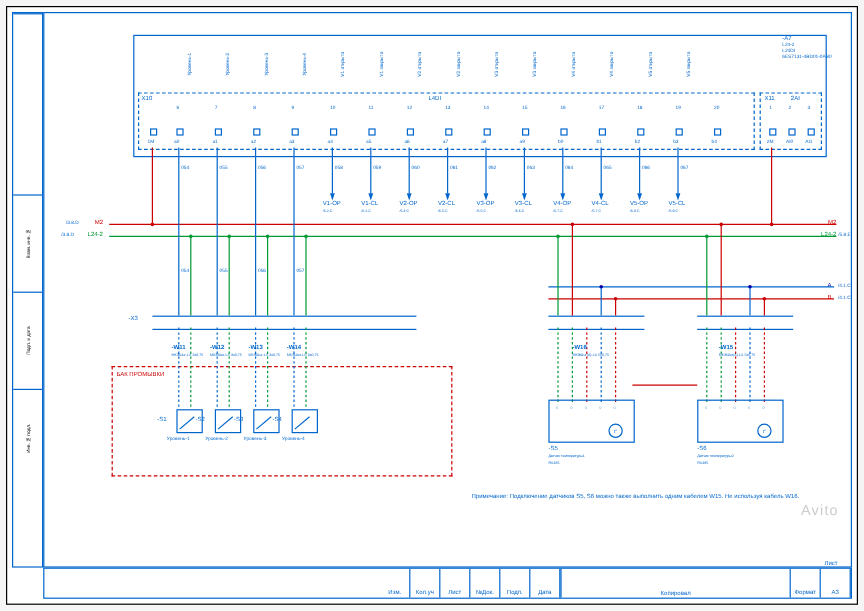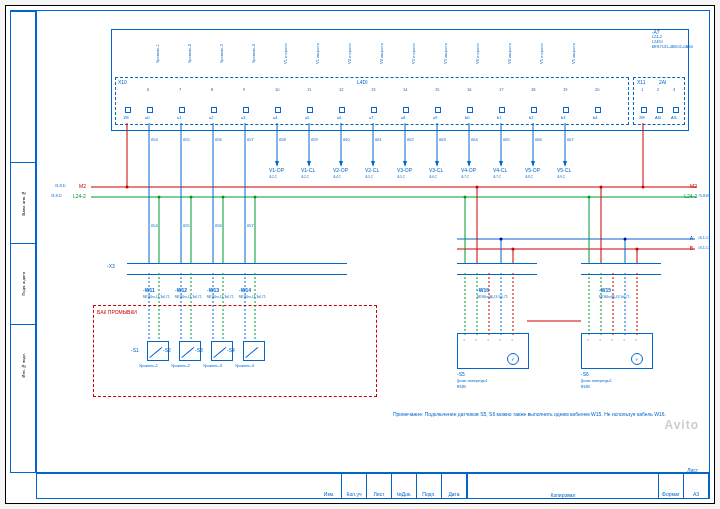--- a/index.html
+++ b/index.html
@@ -189,21 +189,21 @@
     display:flex;align-items:center;justify-content:center;
   }
   .bak-box {
     position:absolute;
     top:294px; left:56px;
     width:282px; height:90px;
     border:1px dashed #cc0000;
   }
   .watermark {
     position:absolute; right:10px; bottom:40px;
-    font-size:12px; color:#ccc; font-weight:bold;
+    font-size:12px; color:#ccc; font-weight:normal;
     letter-spacing:1px;
   }
   .xk-strip {
     position:absolute;
     height:10px;
     border-top:1px solid #0066cc;
     border-bottom:1px solid #0066cc;
   }
 </style>
 </head>

